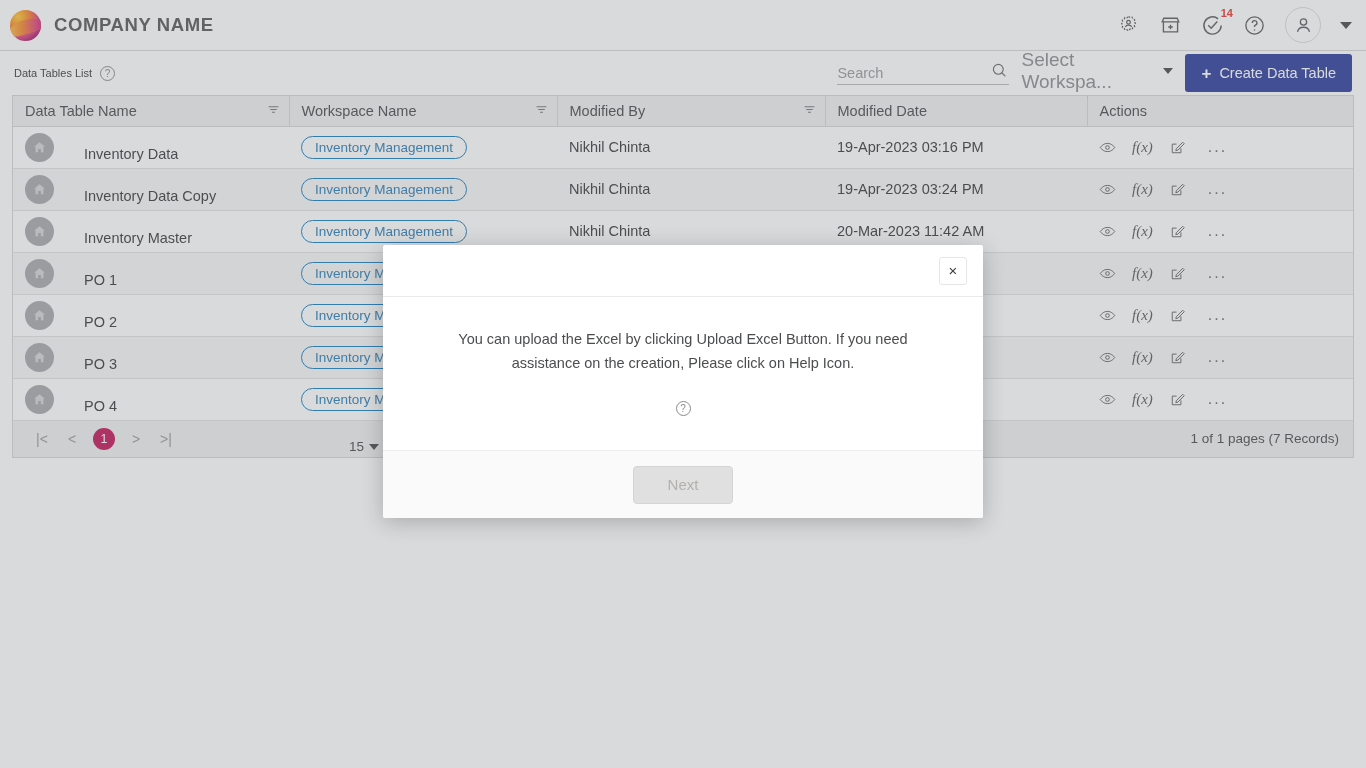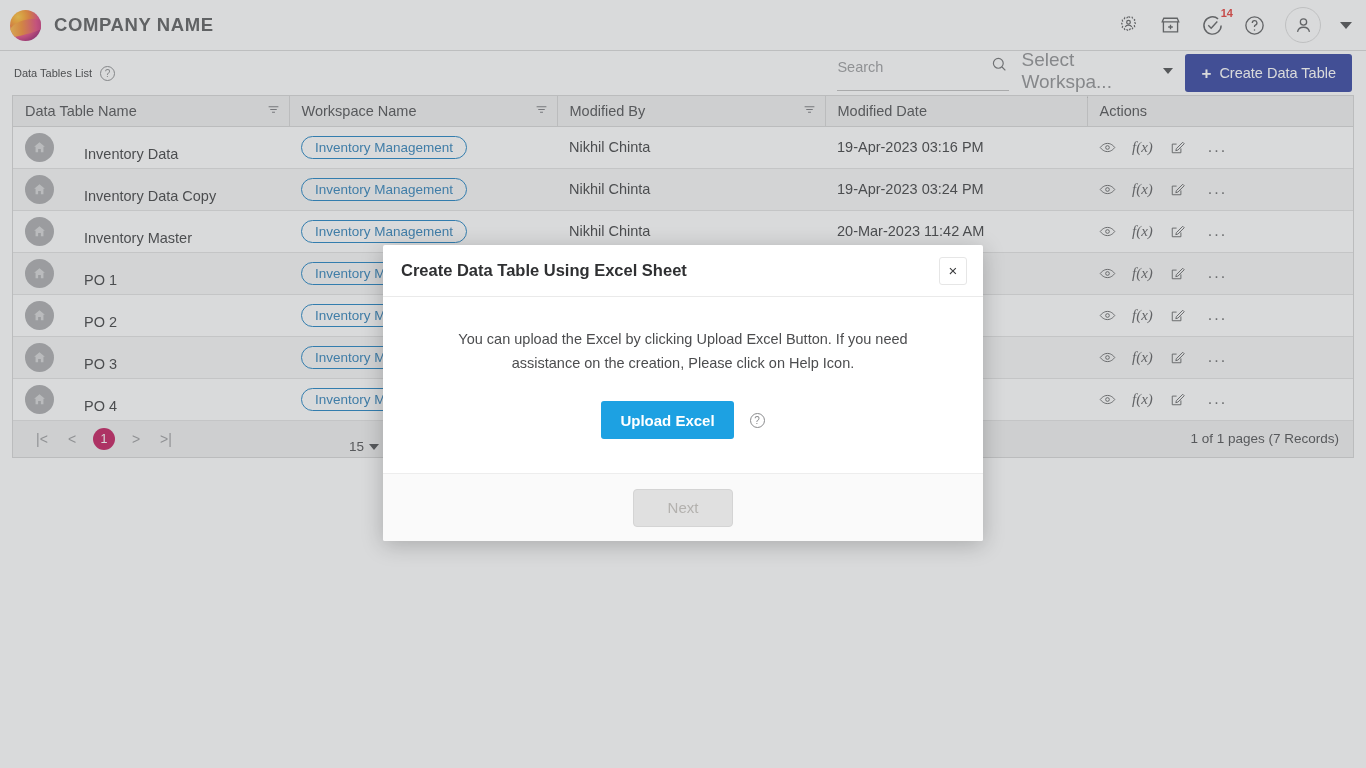--- a/index.html
+++ b/index.html
@@ -76,21 +76,21 @@
   .page-title { font-size: 11px; color: #3b3c3e; }
   .help-circle {
     width: 15px; height: 15px; border-radius: 50%;
     border: 1px solid #8a8b8d; color: #8a8b8d;
     font-size: 10px; line-height: 13px; text-align: center;
     display:inline-block; cursor: pointer;
   }
   .head-right { margin-left: auto; display: flex; align-items: center; gap: 12px; }
   .search-box {
     width: 172px; border-bottom: 1px solid #bdbdbd;
-    display: flex; align-items: center; padding-bottom: 12px;
+    display: flex; align-items: center; padding-bottom: 0;
   }
   .search-box input {
     border: 0; outline: 0; background: transparent; width: 100%;
     font-size: 14.5px; color: #3b3c3e; font-family: inherit;
   }
   .search-box input::placeholder { color: #9a9b9d; }
   .ws-select {
     width: 152px; border-bottom: 1px solid #bdbdbd;
     display: flex; align-items: center; padding-bottom: 4px; cursor: pointer;
   }
@@ -586,26 +586,24 @@
       <span class="pg-right">1 of 1 pages (7 Records)</span>
     </div>
   </div>
 
 </div>
 
 <div id="dim-layer"></div>
 
 <div class="modal">
   <div class="modal-head">
-    <div class="modal-title">Create Data Table Using Excel Sheet</div>
     <button class="modal-close">×</button>
   </div>
   <div class="modal-body">
     <div class="modal-text">You can upload the Excel by clicking Upload Excel Button. If you need assistance on the creation, Please click on Help Icon.</div>
     <div class="upload-row">
-      <button class="btn-upload">Upload Excel</button>
       <span class="help-circle">?</span>
     </div>
   </div>
   <div class="modal-foot">
     <button class="btn-next" disabled="">Next</button>
   </div>
 </div>
 
 </body></html>

